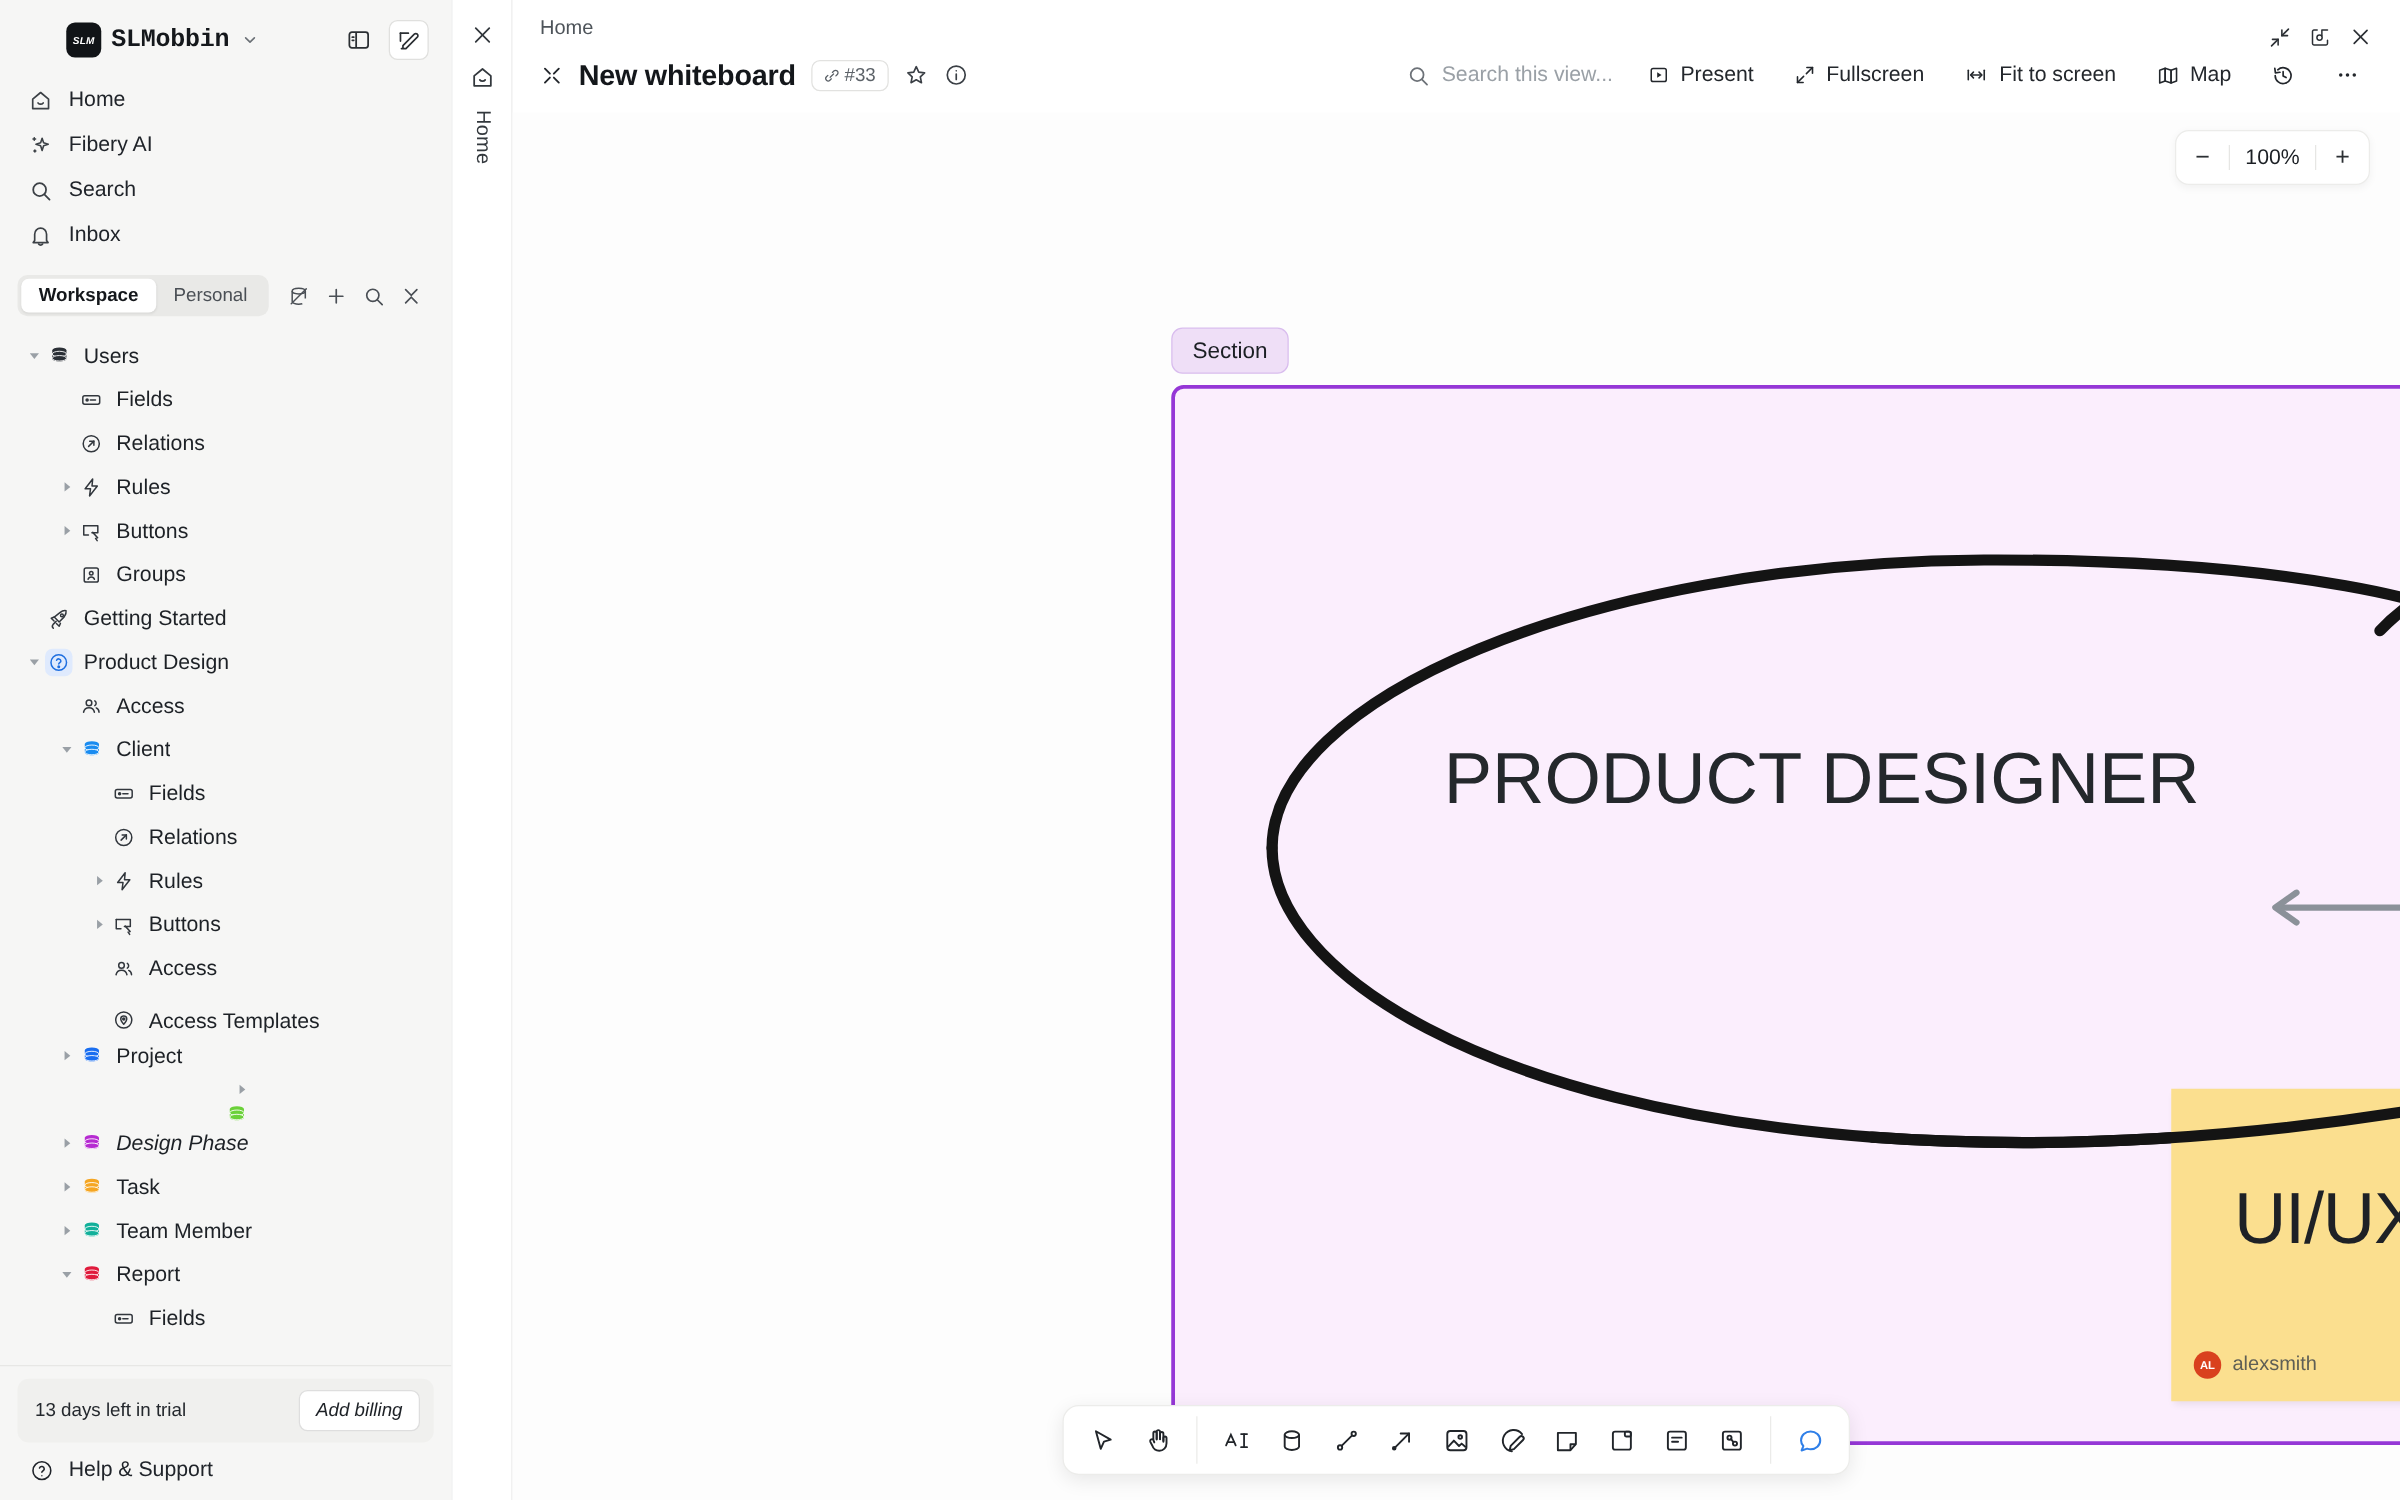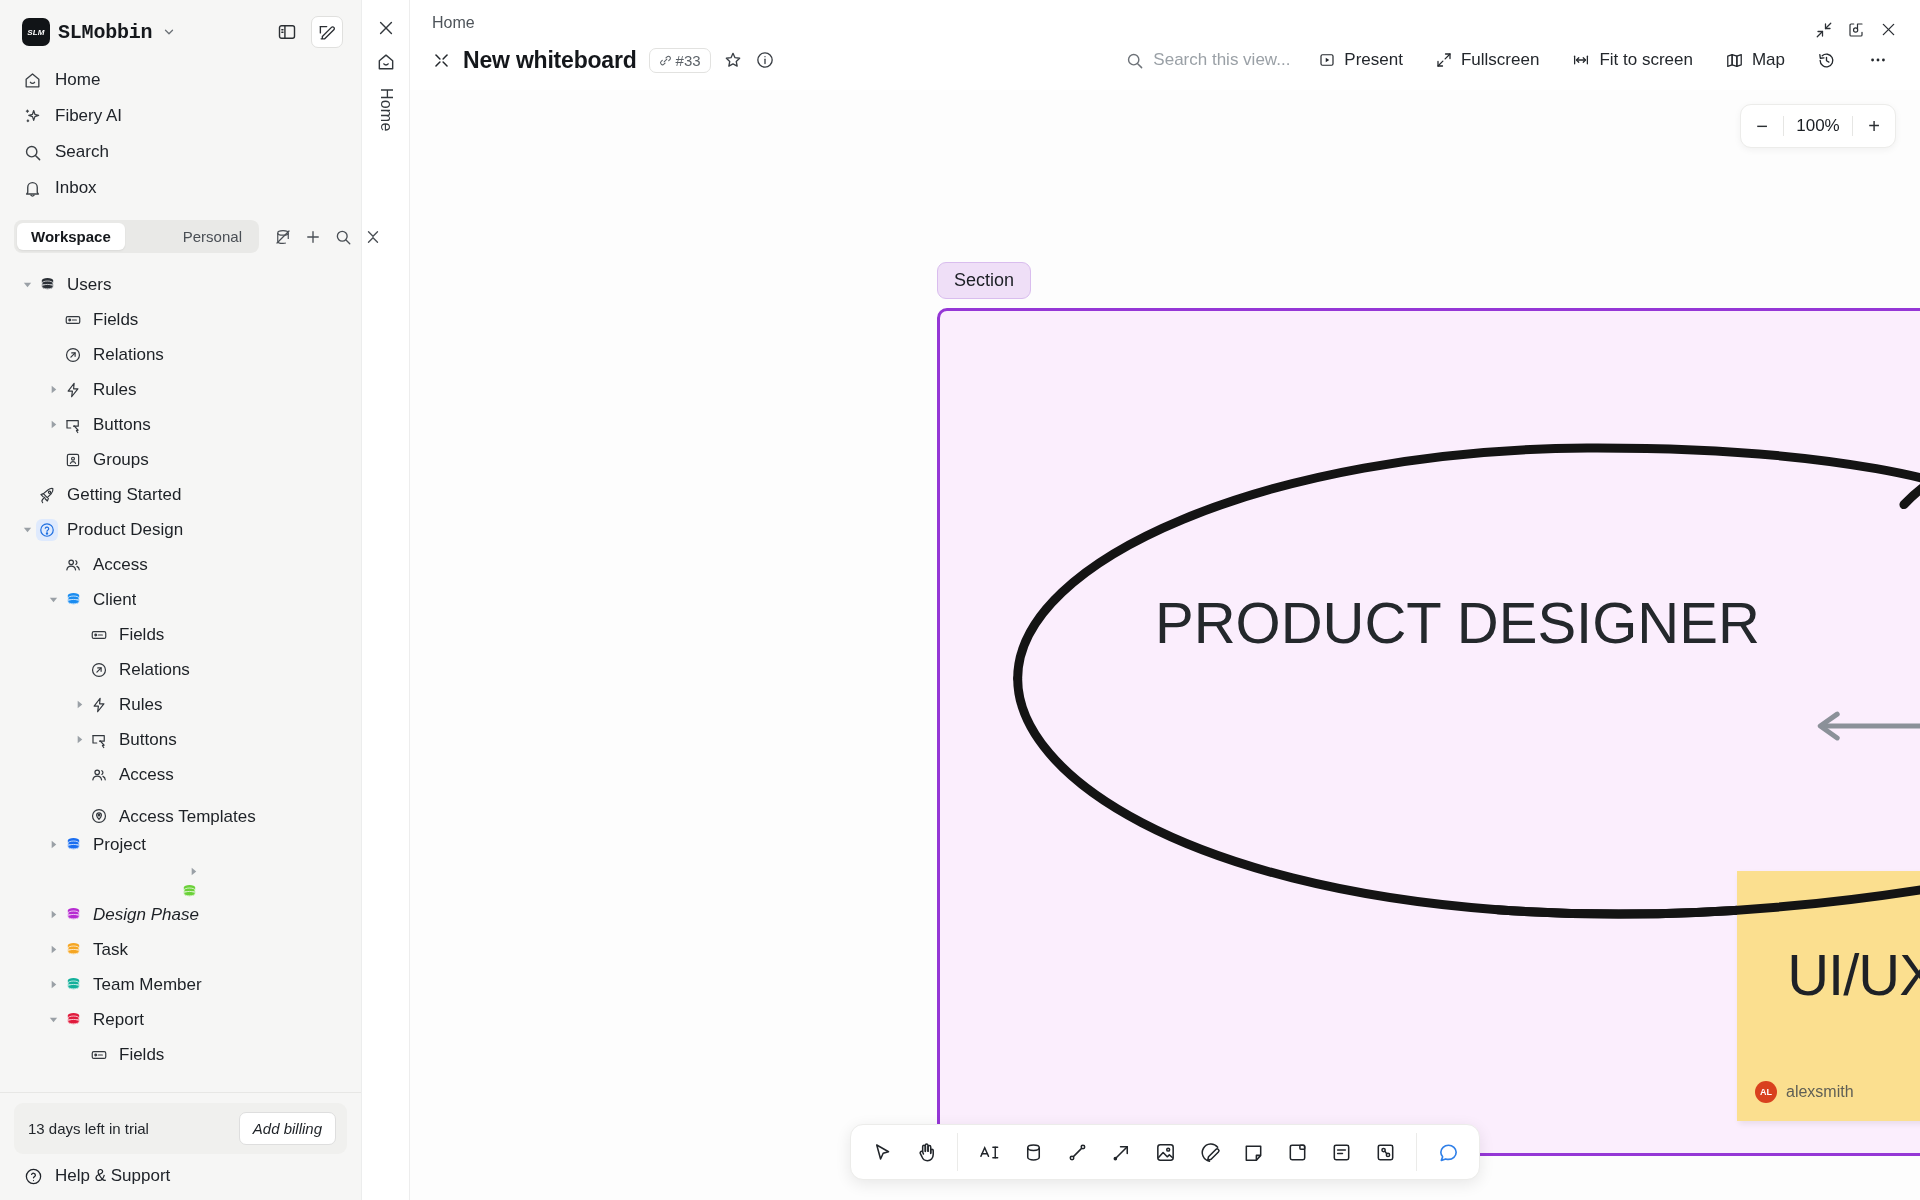--- a/index.html
+++ b/index.html
@@ -14,21 +14,21 @@
 
   
   .sidebar {
     width: 361px; height: 1200px; flex: 0 0 361px;
     background: #f6f6f5;
     display: flex; flex-direction: column;
     position: relative;
   }
   .sb-top {
     display: flex; align-items: center;
-    padding: 16px 18px 10px 22px; gap: 8px;
+    padding: 16px 18px 10px 22px; gap: 8px; margin-left: 31px;
   }
   .ws-logo {
     width: 28px; height: 28px; border-radius: 7px; background: #111417;
     color: #fff; font-size: 8px; font-weight: 700; letter-spacing: .2px;
     display: flex; align-items: center; justify-content: center;
     font-style: italic;
   }
   .ws-name { font-size: 20px; font-weight: 700; color: #15181c; letter-spacing: -0.2px; font-family: Liberation Mono, monospace; }
   .ws-caret { color: #6b7076; display:flex; align-items:center; margin-left: 2px;}
   .sb-top-spacer { flex: 1; }
@@ -45,21 +45,21 @@
     height: 36px; padding: 0 10px; border-radius: 7px;
     color: #20242a; font-size: 17px; cursor: pointer;
   }
   .nav-item .ic { width: 20px; height: 20px; display:flex; align-items:center; justify-content:center; color:#3c4146; }
 
   .seg-row {
     display: flex; align-items: center; gap: 4px;
     padding: 14px 14px 6px 14px;
   }
   .seg {
-    display: inline-flex; background: #e9e9e7; border-radius: 8px; padding: 3px; gap: 44px;
+    display: inline-flex; background: #e9e9e7; border-radius: 8px; padding: 3px;
   }
   .seg-item {
     font-size: 15px; padding: 5px 14px; border-radius: 6px; color: #4a4f55; cursor: pointer;
     white-space: nowrap;
   }
   .seg-item.active { background: #ffffff; color: #14171b; font-weight: 600; box-shadow: 0 1px 2px rgba(0,0,0,.07); }
   .seg-tools { display: flex; align-items: center; gap: 2px; margin-left: 6px; }
   .tool-ic { width: 28px; height: 28px; display:flex; align-items:center; justify-content:center; color:#4a4f55; cursor:pointer; border-radius:6px;}
 
   .tree { flex: 1; overflow: hidden; padding: 8px 10px 0 10px; position: relative; }

